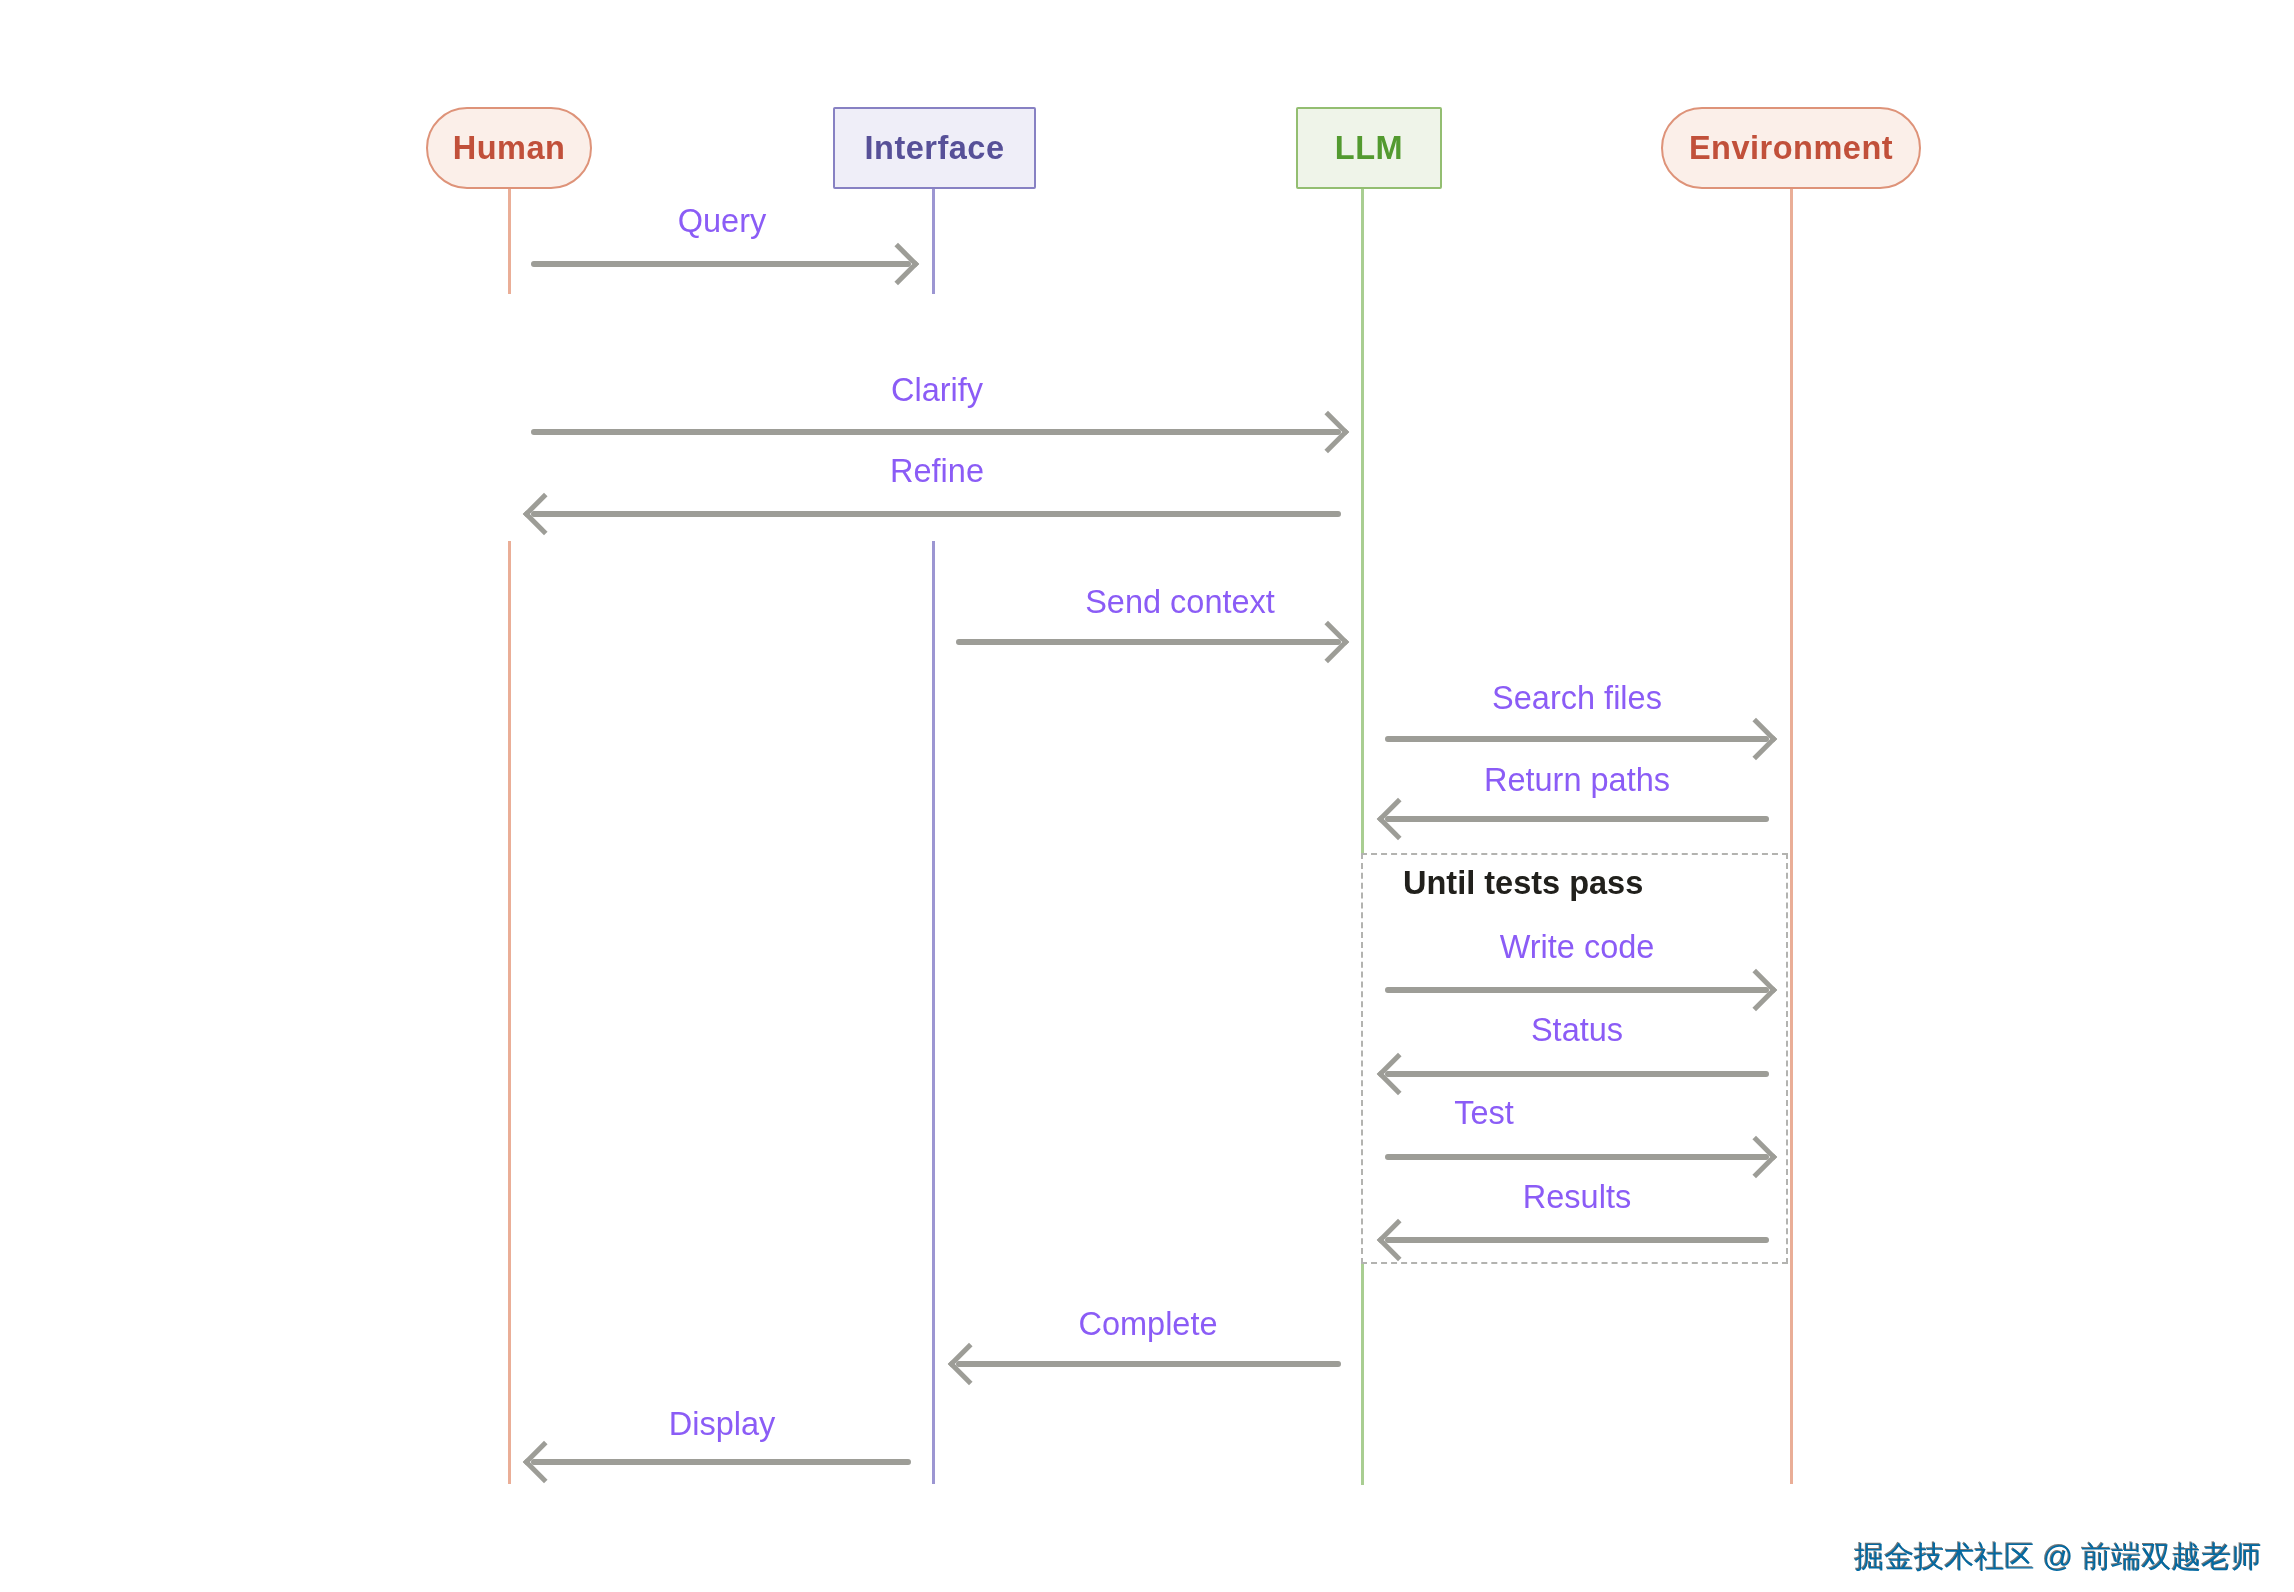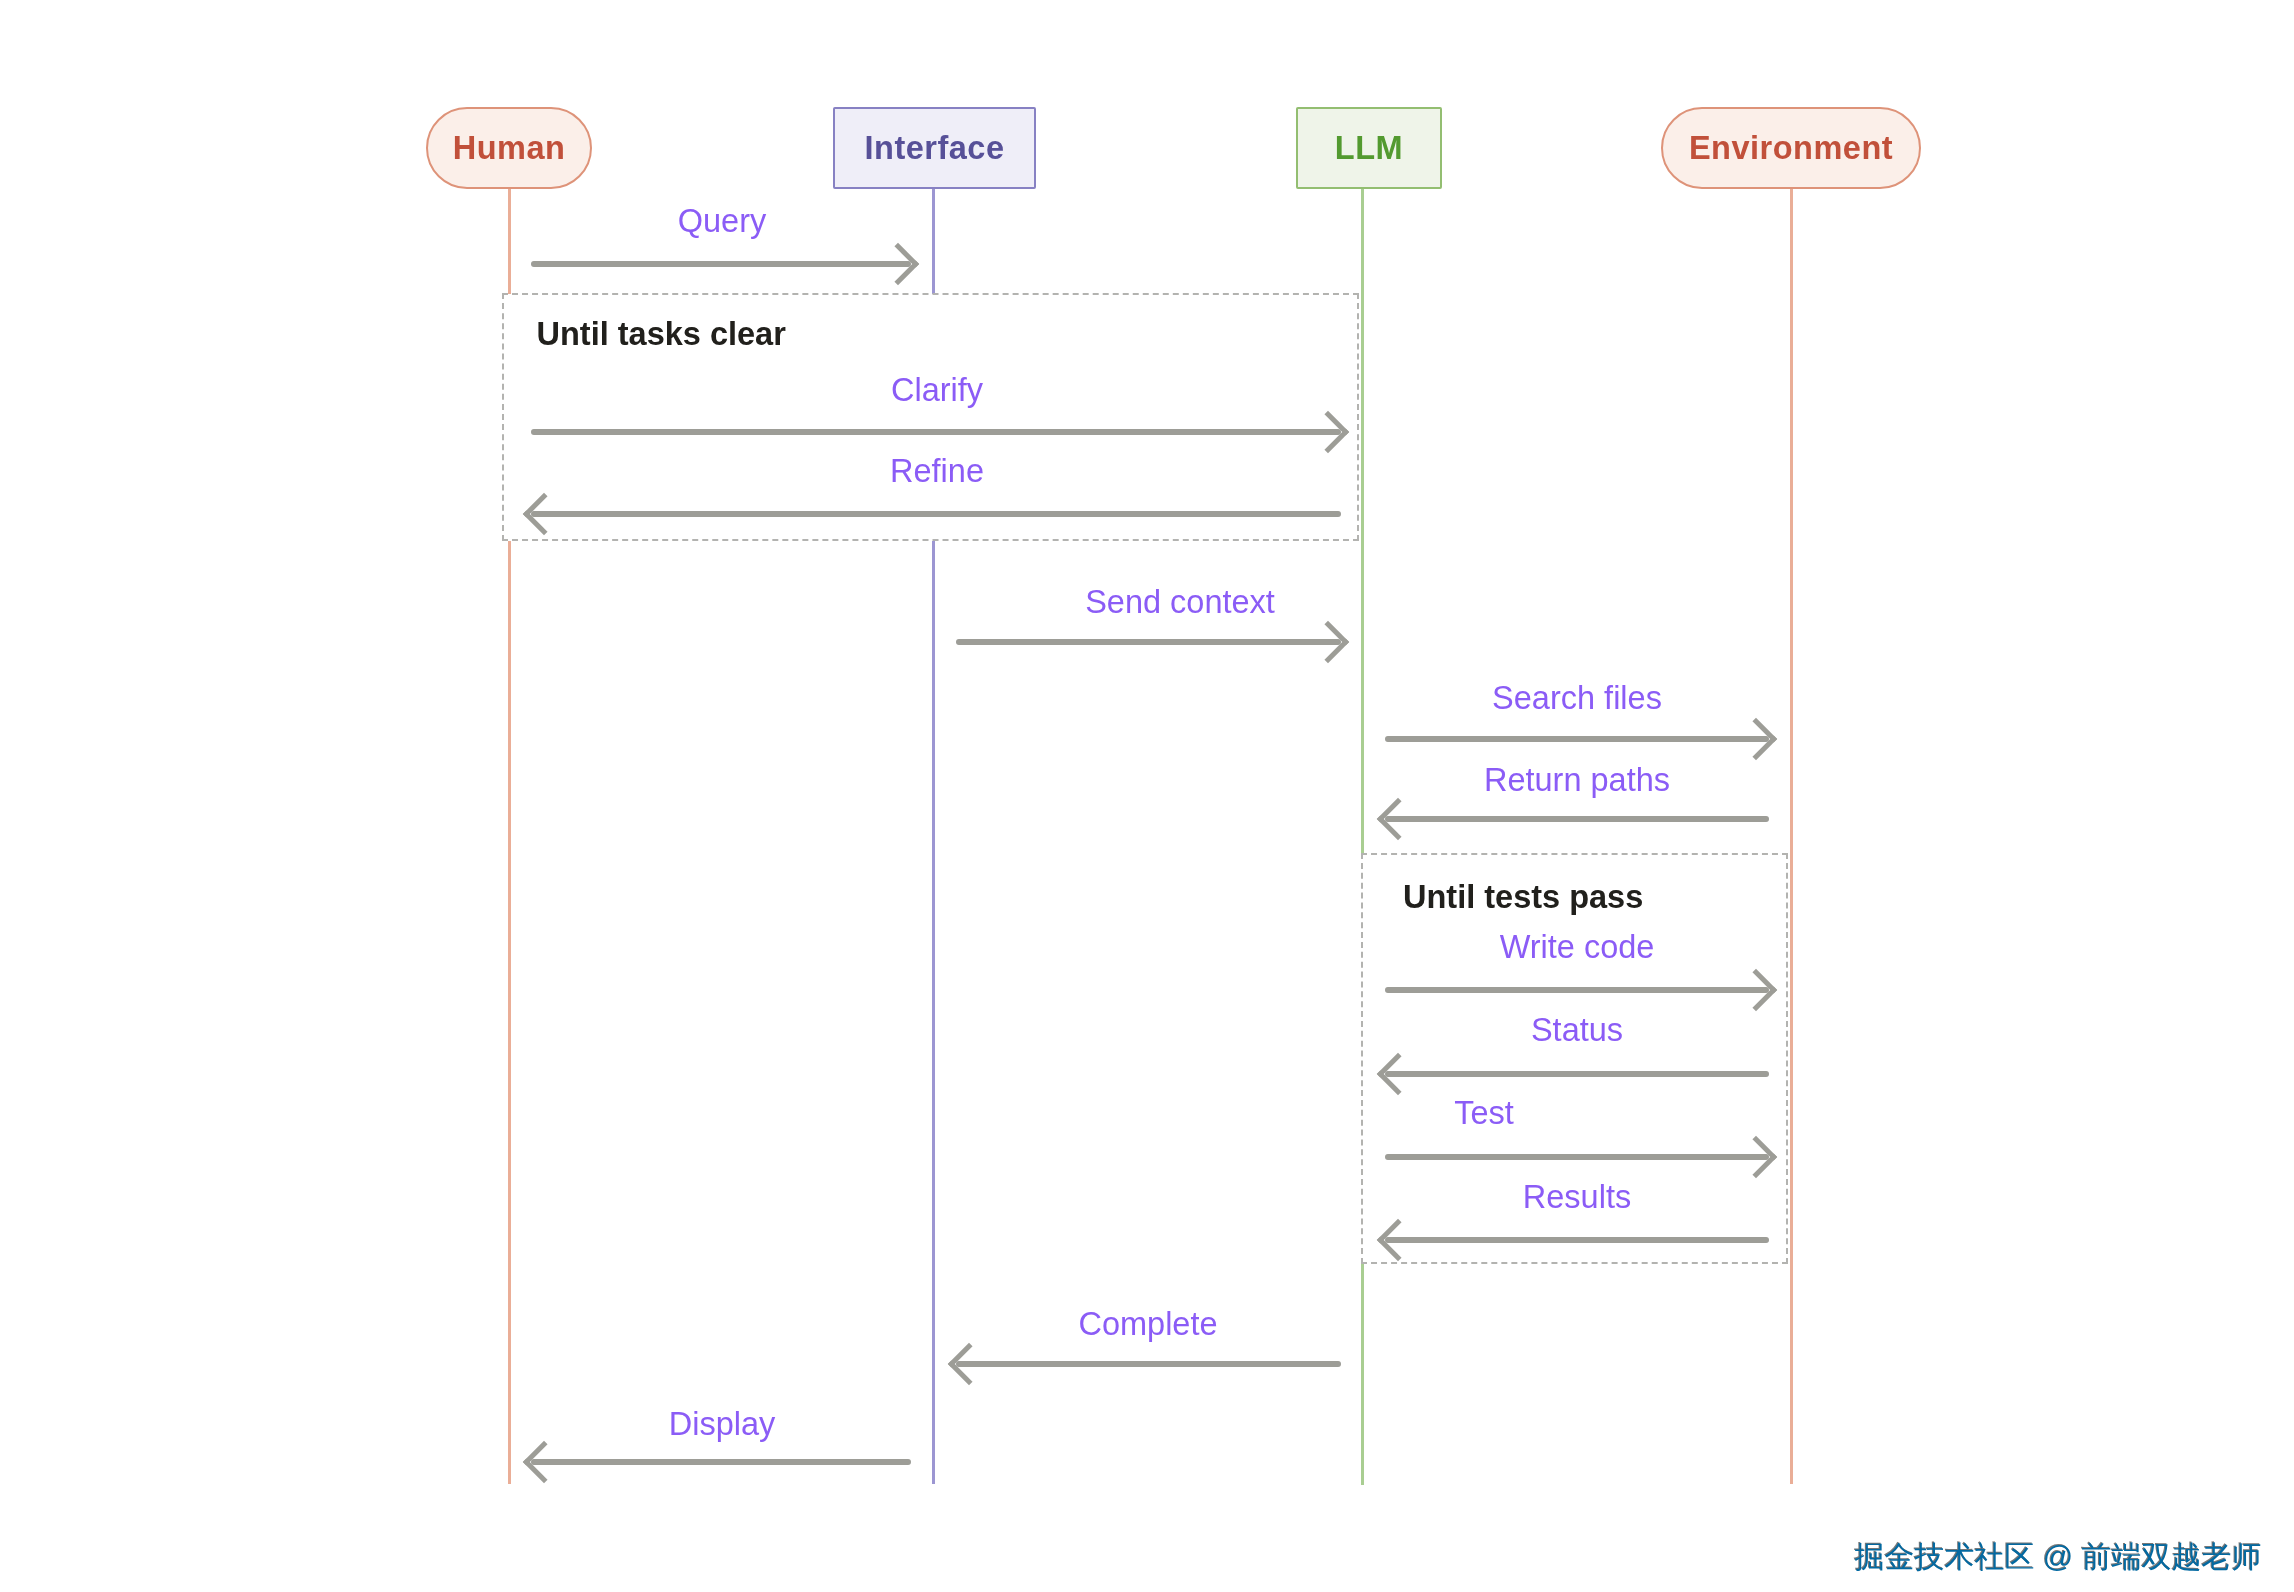--- a/index.html
+++ b/index.html
@@ -73,21 +73,21 @@
   .loop-2 { left: 1361px; top: 853px; width: 427px; height: 411px; }
   .loop-title {
     position: absolute;
     top: 21px;
     left: 32.5px;
     font-size: 32.5px;
     font-weight: bold;
     color: #21201c;
     white-space: nowrap;
   }
-  .loop-2 .loop-title { left: 40px; top: 24px; }
+  .loop-2 .loop-title { left: 40px; top: 10px; }
 
   
   .msg-label {
     position: absolute;
     transform: translateX(-50%);
     font-size: 32.5px;
     color: #8b5cf6;
     white-space: nowrap;
   }
   .arrow {
@@ -152,23 +152,20 @@
   <div class="lifeline ll-salmon" style="left:508px; top:541px; height:943px;"></div>
 
   <div class="lifeline ll-purple" style="left:932px; top:189px; height:105px;"></div>
   <div class="lifeline ll-purple" style="left:932px; top:541px; height:943px;"></div>
 
   <div class="lifeline ll-green" style="left:1361px; top:189px; height:664px;"></div>
   <div class="lifeline ll-green" style="left:1361px; top:1264px; height:221px;"></div>
 
   <div class="lifeline ll-salmon" style="left:1790px; top:189px; height:1295px;"></div>
 
-  <div class="loop loop-1">
-    <div class="loop-title">Until tasks clear</div>
-  </div>
   <div class="loop loop-2">
     <div class="loop-title">Until tests pass</div>
   </div>
 
   <div class="msg-label" style="left:722px; top:203px;">Query</div>
   <div class="arrow head-right" style="left:531px; top:261px; width:380px;"></div>
 
   <div class="msg-label" style="left:937px; top:372px;">Clarify</div>
   <div class="arrow head-right" style="left:531px; top:429px; width:810px;"></div>
 

